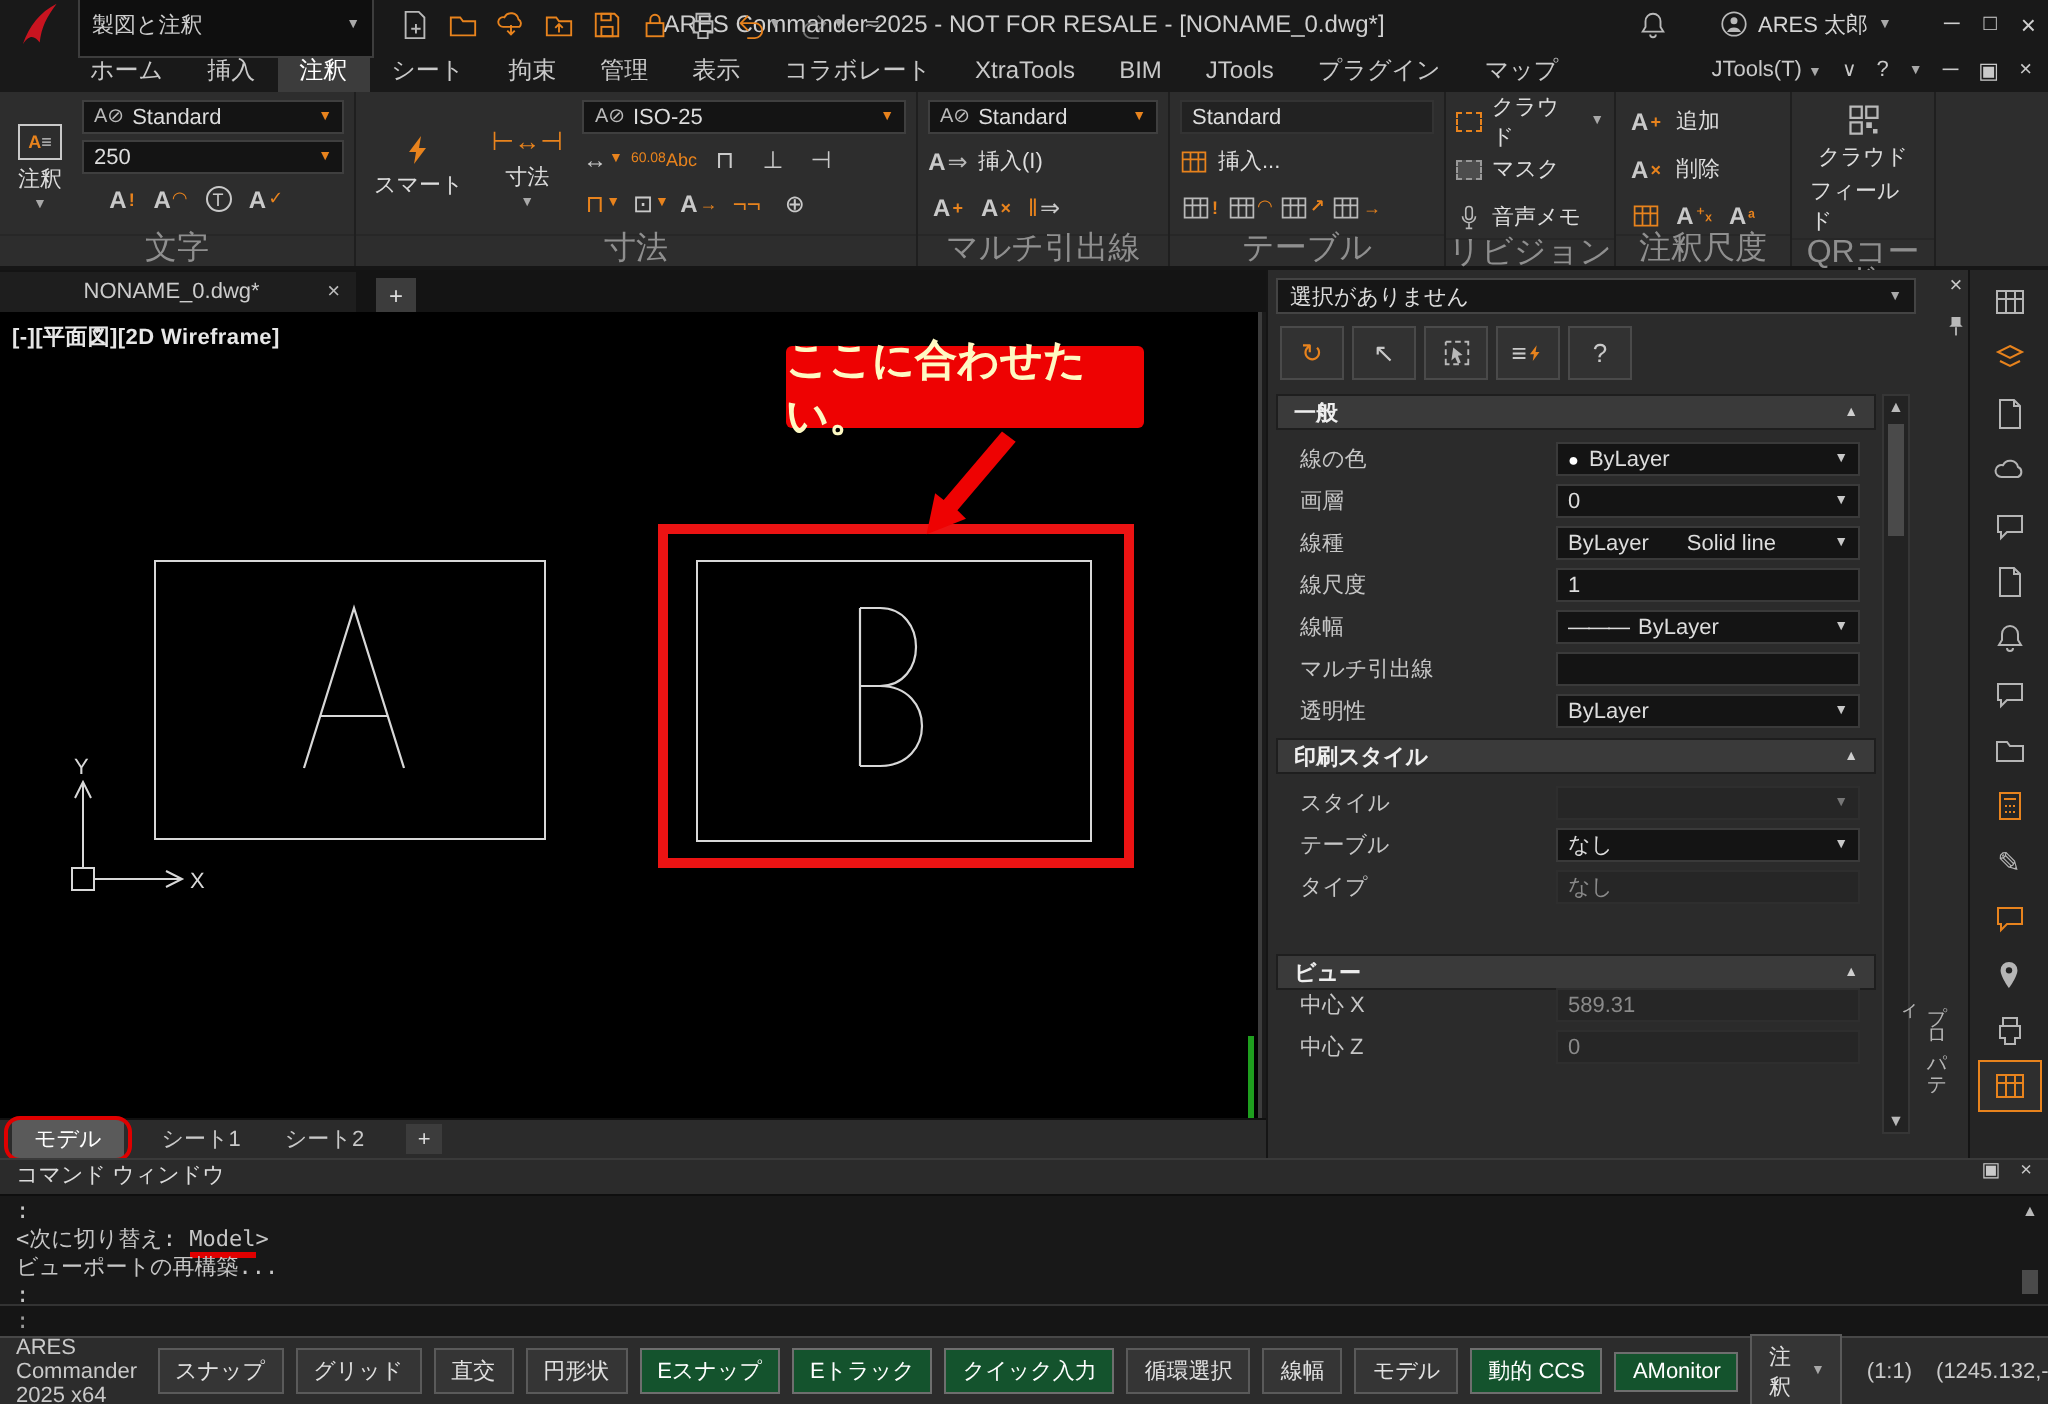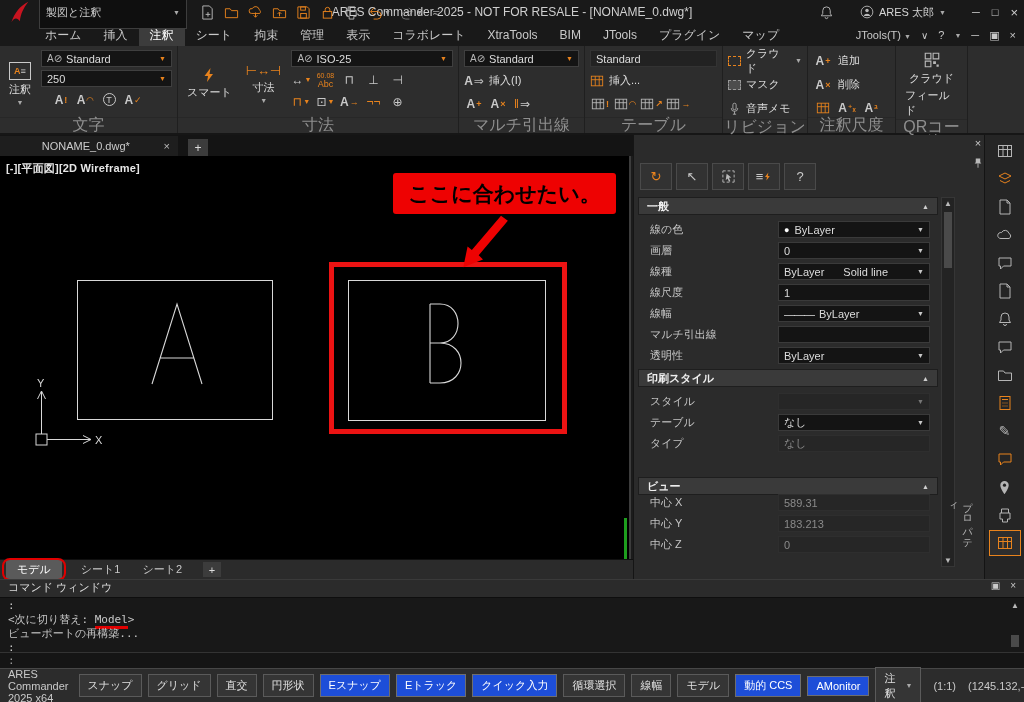--- a/index.html
+++ b/index.html
@@ -37,41 +37,41 @@
   .rg-content { flex:1; display:flex; padding:4px 5px 0 5px; gap:6px; }
   .rg-label { height:16px; text-align:center; color:#8f8f8f; font-size:16px; line-height:14px; border-top:1px solid #272727; }
   .bb { display:flex; flex-direction:column; align-items:center; justify-content:center; gap:2px; padding:1px 4px; font-size:11px; color:#ddd; }
   .col { display:flex; flex-direction:column; gap:3px; }
   .dd { background:#141414; border:1px solid #3f3f3f; height:17px; display:flex; align-items:center; gap:4px; padding:0 5px; font-size:11px; color:#ddd; }
   .dd .caret { margin-left:auto; }
   .fld { background:#222; border:1px solid #333; height:17px; display:flex; align-items:center; padding:0 5px; font-size:11px; color:#ddd; }
   .irow { display:flex; align-items:center; gap:4px; }
   .ib { min-width:20px; height:19px; display:flex; align-items:center; justify-content:center; gap:1px; color:#c9c9c9; font-size:12px; }
   .ib .oi { color:#e8831d; font-style:normal; font-size:9px; font-weight:bold; }
-  .stack { display:flex; flex-direction:column; align-items:center; line-height:8px; }
+  .stack { display:flex; flex-direction:row; align-items:center; line-height:8px; }
   .stack .t { font-size:7px; color:#e8831d; }
   .stack .b { font-size:9px; color:#e8831d; }
   .rrow { display:flex; align-items:center; gap:5px; height:21px; font-size:11px; color:#ddd; }
   .dashbox { width:13px; height:10px; border:1px dashed #e8831d; }
   .maskbox { width:13px; height:10px; border:1px dashed #999; background:#4d4d4d; }
   .circT { width:13px; height:13px; border:1px solid #c9c9c9; border-radius:50%; font-size:9px; display:flex; align-items:center; justify-content:center; color:#c9c9c9; }
 
   
   .doctabs { position:absolute; left:0; top:135px; width:633px; height:21px; background:#141414; display:flex; align-items:flex-end; }
   .dtab { width:178px; height:20px; background:#1e1e1e; display:flex; align-items:center; font-size:11px; color:#ccc; padding:0 8px; }
   .dtab .nm { flex:1; text-align:center; }
   .dplus { width:20px; height:17px; background:#3c3c3c; color:#ddd; display:flex; align-items:center; justify-content:center; margin-left:10px; font-size:12px; }
 
   
   .canvas { position:absolute; left:0; top:156px; width:631px; height:403px; background:#000; border-right:2px solid #3c3c3c; overflow:hidden; }
   .vplabel { position:absolute; left:6px; top:5px; color:#e6e6e6; font-size:11px; font-weight:bold; letter-spacing:.2px; }
   .rectA { position:absolute; left:77px; top:124px; width:196px; height:140px; border:1px solid #d8d8d8; }
   .redbox { position:absolute; left:329px; top:106px; width:238px; height:172px; border:5px solid #ec1313; }
   .rectB { position:absolute; left:348px; top:124px; width:198px; height:141px; border:1px solid #d8d8d8; }
-  .callout { position:absolute; left:393px; top:17px; width:223px; height:41px; background:#ee0202; border-radius:3px; display:flex; align-items:center; justify-content:center; color:#000000; font-size:21px; font-weight:bold; }
+  .callout { position:absolute; left:393px; top:17px; width:179px; height:41px; background:#ee0202; border-radius:3px; display:flex; align-items:center; justify-content:center; color:#fef9c3; font-size:21px; font-weight:bold; }
   .greenbar { position:absolute; left:624px; top:362px; width:3px; height:42px; background:#1e9e1e; }
 
   
   .sheetbar { position:absolute; left:0; top:559px; width:633px; height:20px; background:#2b2b2b; border-top:1px solid #101010; display:flex; align-items:center; font-size:11px; }
   .stab { padding:2px 11px; color:#c9c9c9; }
   .stab.active { background:#5a5a5a; color:#fff; }
   .model-wrap { position:relative; margin-left:6px; }
   .red-ring { position:absolute; left:-4px; top:-2px; right:-4px; bottom:-2px; border:2px solid #e00000; border-radius:8px; pointer-events:none; }
   .splus { width:18px; height:15px; background:#3c3c3c; color:#ddd; display:flex; align-items:center; justify-content:center; margin-left:10px; font-size:11px; }
 
@@ -107,21 +107,21 @@
   .cmd-h .hbtns { margin-left:auto; display:flex; gap:10px; font-size:10px; color:#c9c9c9; }
   .cmd-log { padding:1px 8px; font-family:"DejaVu Sans Mono","Liberation Mono",monospace; font-size:11px; color:#c6c6c6; line-height:14px; }
   .redline { border-bottom:3px solid #e00000; padding-bottom:0px; }
   .cmd-input { position:absolute; left:0; bottom:0; width:1024px; height:16px; border-top:1px solid #333; padding:1px 8px; font-family:"DejaVu Sans Mono","Liberation Mono",monospace; font-size:11px; color:#9a9a9a; background:#151515; }
   .cmd-scroll { position:absolute; right:3px; top:21px; width:12px; height:62px; font-size:8px; color:#b9b9b9; text-align:center; }
   .cmd-scroll .thumb { position:absolute; left:2px; top:34px; width:8px; height:12px; background:#4a4a4a; }
 
   
   .statusbar { position:absolute; left:0; top:668px; width:1024px; height:34px; background:#2c2c2c; border-top:1px solid #474747; display:flex; align-items:center; gap:6px; padding:0 8px; font-size:11px; color:#c9c9c9; }
   .sbtn { background:#353535; border:1px solid #5a5a5a; padding:3px 8px; font-size:11px; color:#e0e0e0; white-space:nowrap; }
-  .sbtn.on { background:#1d4ed8; border-color:#6e6e6e; color:#fff; }
+  .sbtn.on { background:#14532d; border-color:#6e6e6e; color:#fff; }
   .sdd { background:#353535; border:1px solid #5a5a5a; padding:3px 8px; display:flex; align-items:center; gap:10px; color:#e0e0e0; }
   .coords { margin-left:6px; color:#c9c9c9; white-space:nowrap; }
 </style>
 </head>
 <body>
 
 <svg width="0" height="0" style="position:absolute">
   <defs>
     <symbol id="i-doc" viewBox="0 0 16 16">
         <path d="M3 1h7l3 3v11H3z" fill="none" stroke="currentColor"></path>
@@ -616,20 +616,24 @@
     <div class="model-wrap">
       <div class="stab active">モデル</div>
       <div class="red-ring"></div>
     </div>
     <div class="stab" style="margin-left:8px">シート1</div>
     <div class="stab">シート2</div>
     <div class="splus">+</div>
   </div>
 
   <div class="props">
+    <div class="sel-dd">
+      <span>選択がありません</span>
+      <span class="caret c-gr">▼</span>
+    </div>
     <div class="ptool">
       <span class="ptb">
           <span class="or">↻</span>
         </span>
       <span class="ptb">↖</span>
       <span class="ptb">
           <svg class="ic gr" width="15" height="15">
             <use href="#i-cursorbox"></use>
           </svg>
         </span>
@@ -725,26 +729,20 @@
 
     <div class="psec-h" style="top:342px">
       <span>ビュー</span>
       <span class="caret">▲</span>
     </div>
     <div class="prows" style="top:357px">
       <div class="prow">
         <span class="plabel">中心 X</span>
         <span class="pval dis">
             <span>589.31</span>
-          </span>
-      </div>
-      <div class="prow">
-        <span class="plabel">中心 Y</span>
-        <span class="pval dis">
-            <span>183.213</span>
           </span>
       </div>
       <div class="prow">
         <span class="plabel">中心 Z</span>
         <span class="pval dis">
             <span>0</span>
           </span>
       </div>
     </div>
 

